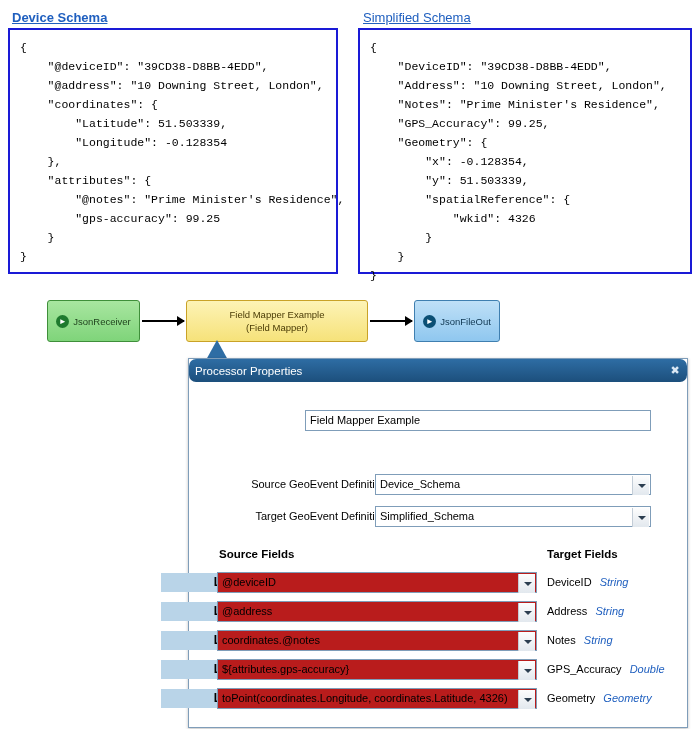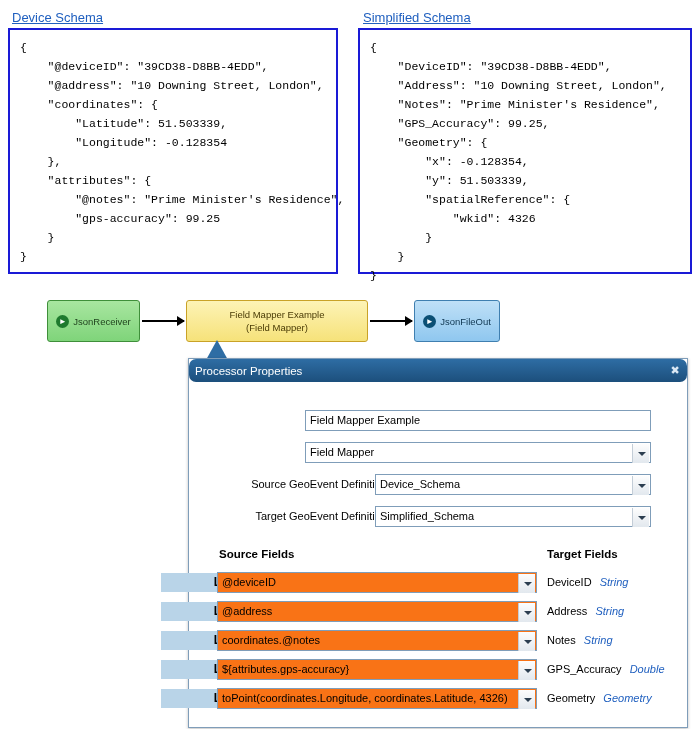--- a/index.html
+++ b/index.html
@@ -205,21 +205,21 @@
     top: 1px;
     padding-left: 44px;
   }
   .src-field {
     position: absolute;
     left: 28px;
     width: 320px;
     height: 21px;
     border: 1px solid #7f9db9;
     box-sizing: border-box;
-    background: #f97316;
+    background: #b91c1c;
     font-size: 11px;
     padding: 0 4px;
     line-height: 19px;
     font-family: "Liberation Sans", sans-serif;
   }
   .tgt-field {
     position: absolute;
     left: 358px;
     top: 4px;
     font-size: 11px;
@@ -239,21 +239,21 @@
     width: 0;
     height: 0;
     border-left: 11px solid transparent;
     border-right: 11px solid transparent;
     border-bottom: 20px solid #2e6da4;
   }
 </style>
 </head>
 <body>
 
-<div class="schema-title underline" style="left:12px; top:10px;">Device Schema</div>
+<div class="schema-title underline" style="left:12px; top:10px;font-weight:bold;">Device Schema</div>
 <div class="schema-box" style="left:8px; top:28px; width:330px; height:246px;">{
     "@deviceID": "39CD38-D8BB-4EDD",
     "@address": "10 Downing Street, London",
     "coordinates": {
         "Latitude": 51.503339,
         "Longitude": -0.128354
     },
     "attributes": {
         "@notes": "Prime Minister's Residence",
         "gps-accuracy": 99.25
@@ -301,27 +301,20 @@
     <span>Processor Properties</span>
     <span class="dialog-close">✖</span>
   </div>
   <div class="dialog-body">
 
     <div class="form-row" style="top:28px;">
       <div class="form-label">Name:</div>
       <div class="field">Field Mapper Example</div>
     </div>
 
-    <div class="form-row" style="top:60px;">
-      <div class="form-label">Processor:</div>
-      <div class="field select">
-        <span>Field Mapper</span>
-        <span class="caret"></span>
-      </div>
-    </div>
 
     <div class="form-row" style="top:92px;">
       <div class="form-label" style="right:294px;">Source GeoEvent Definition :</div>
       <div class="field select" style="left:186px; width:276px;">
         <span>Device_Schema</span>
         <span class="caret"></span>
       </div>
     </div>
 
     <div class="form-row" style="top:124px;">

